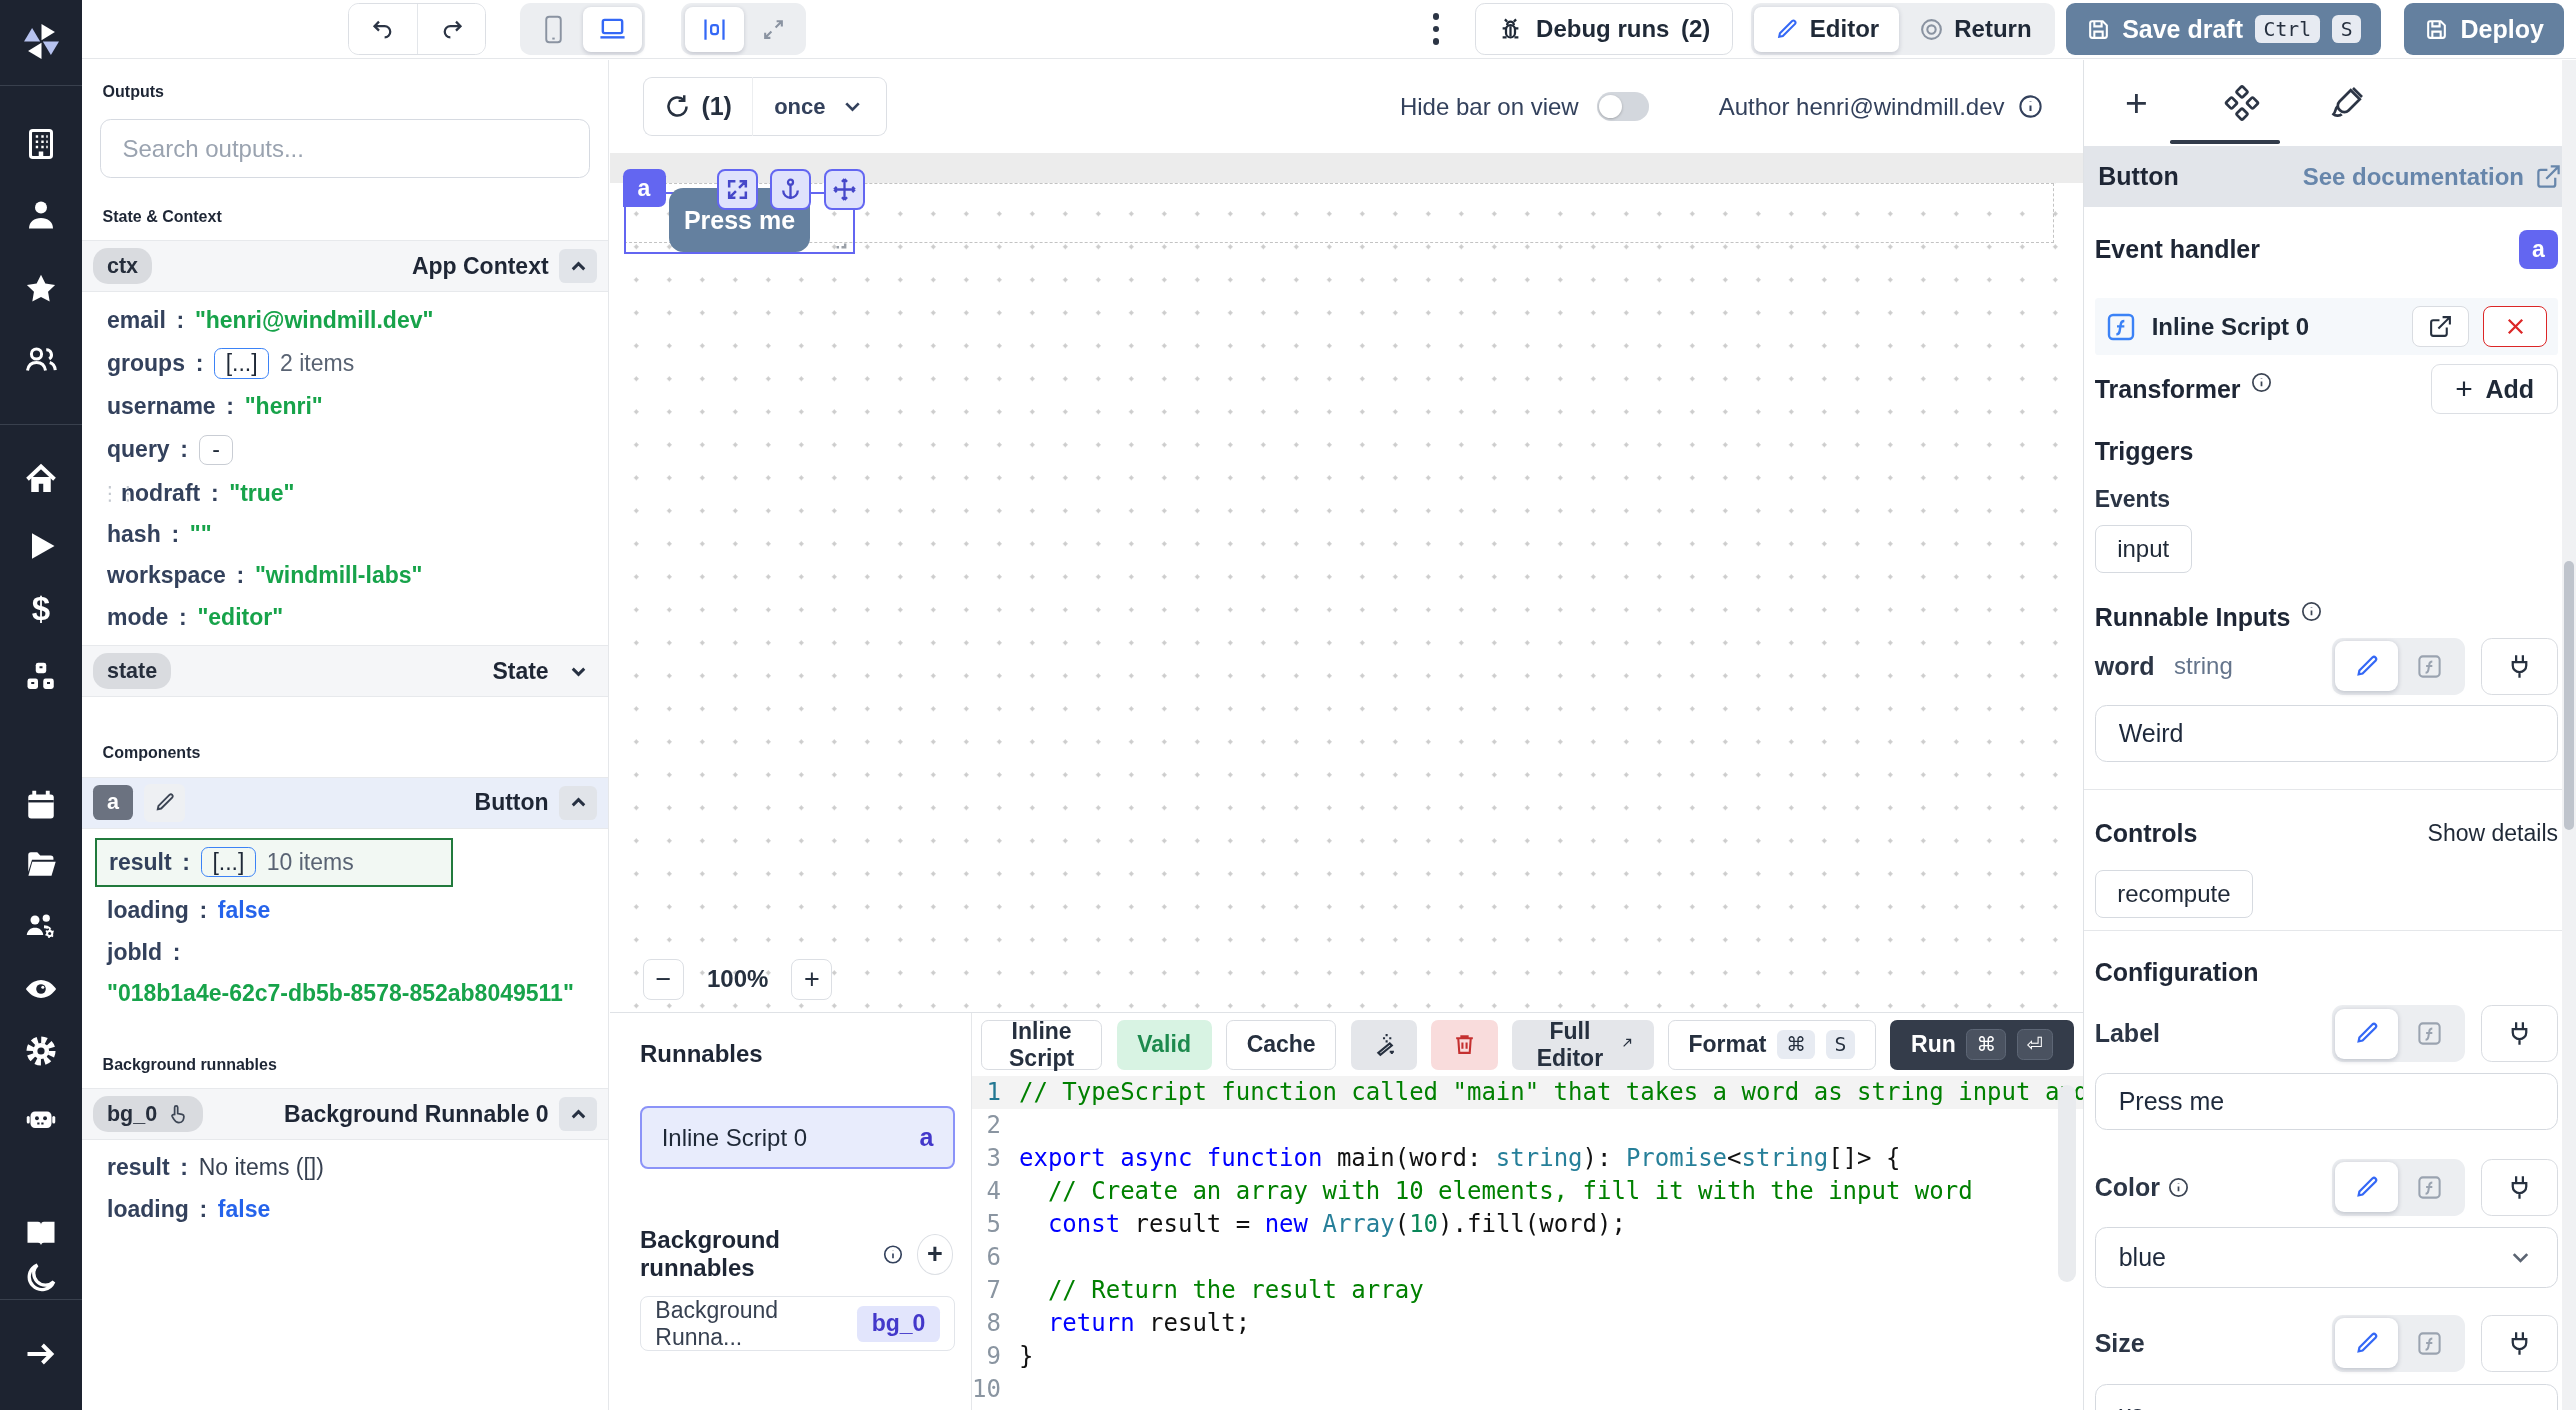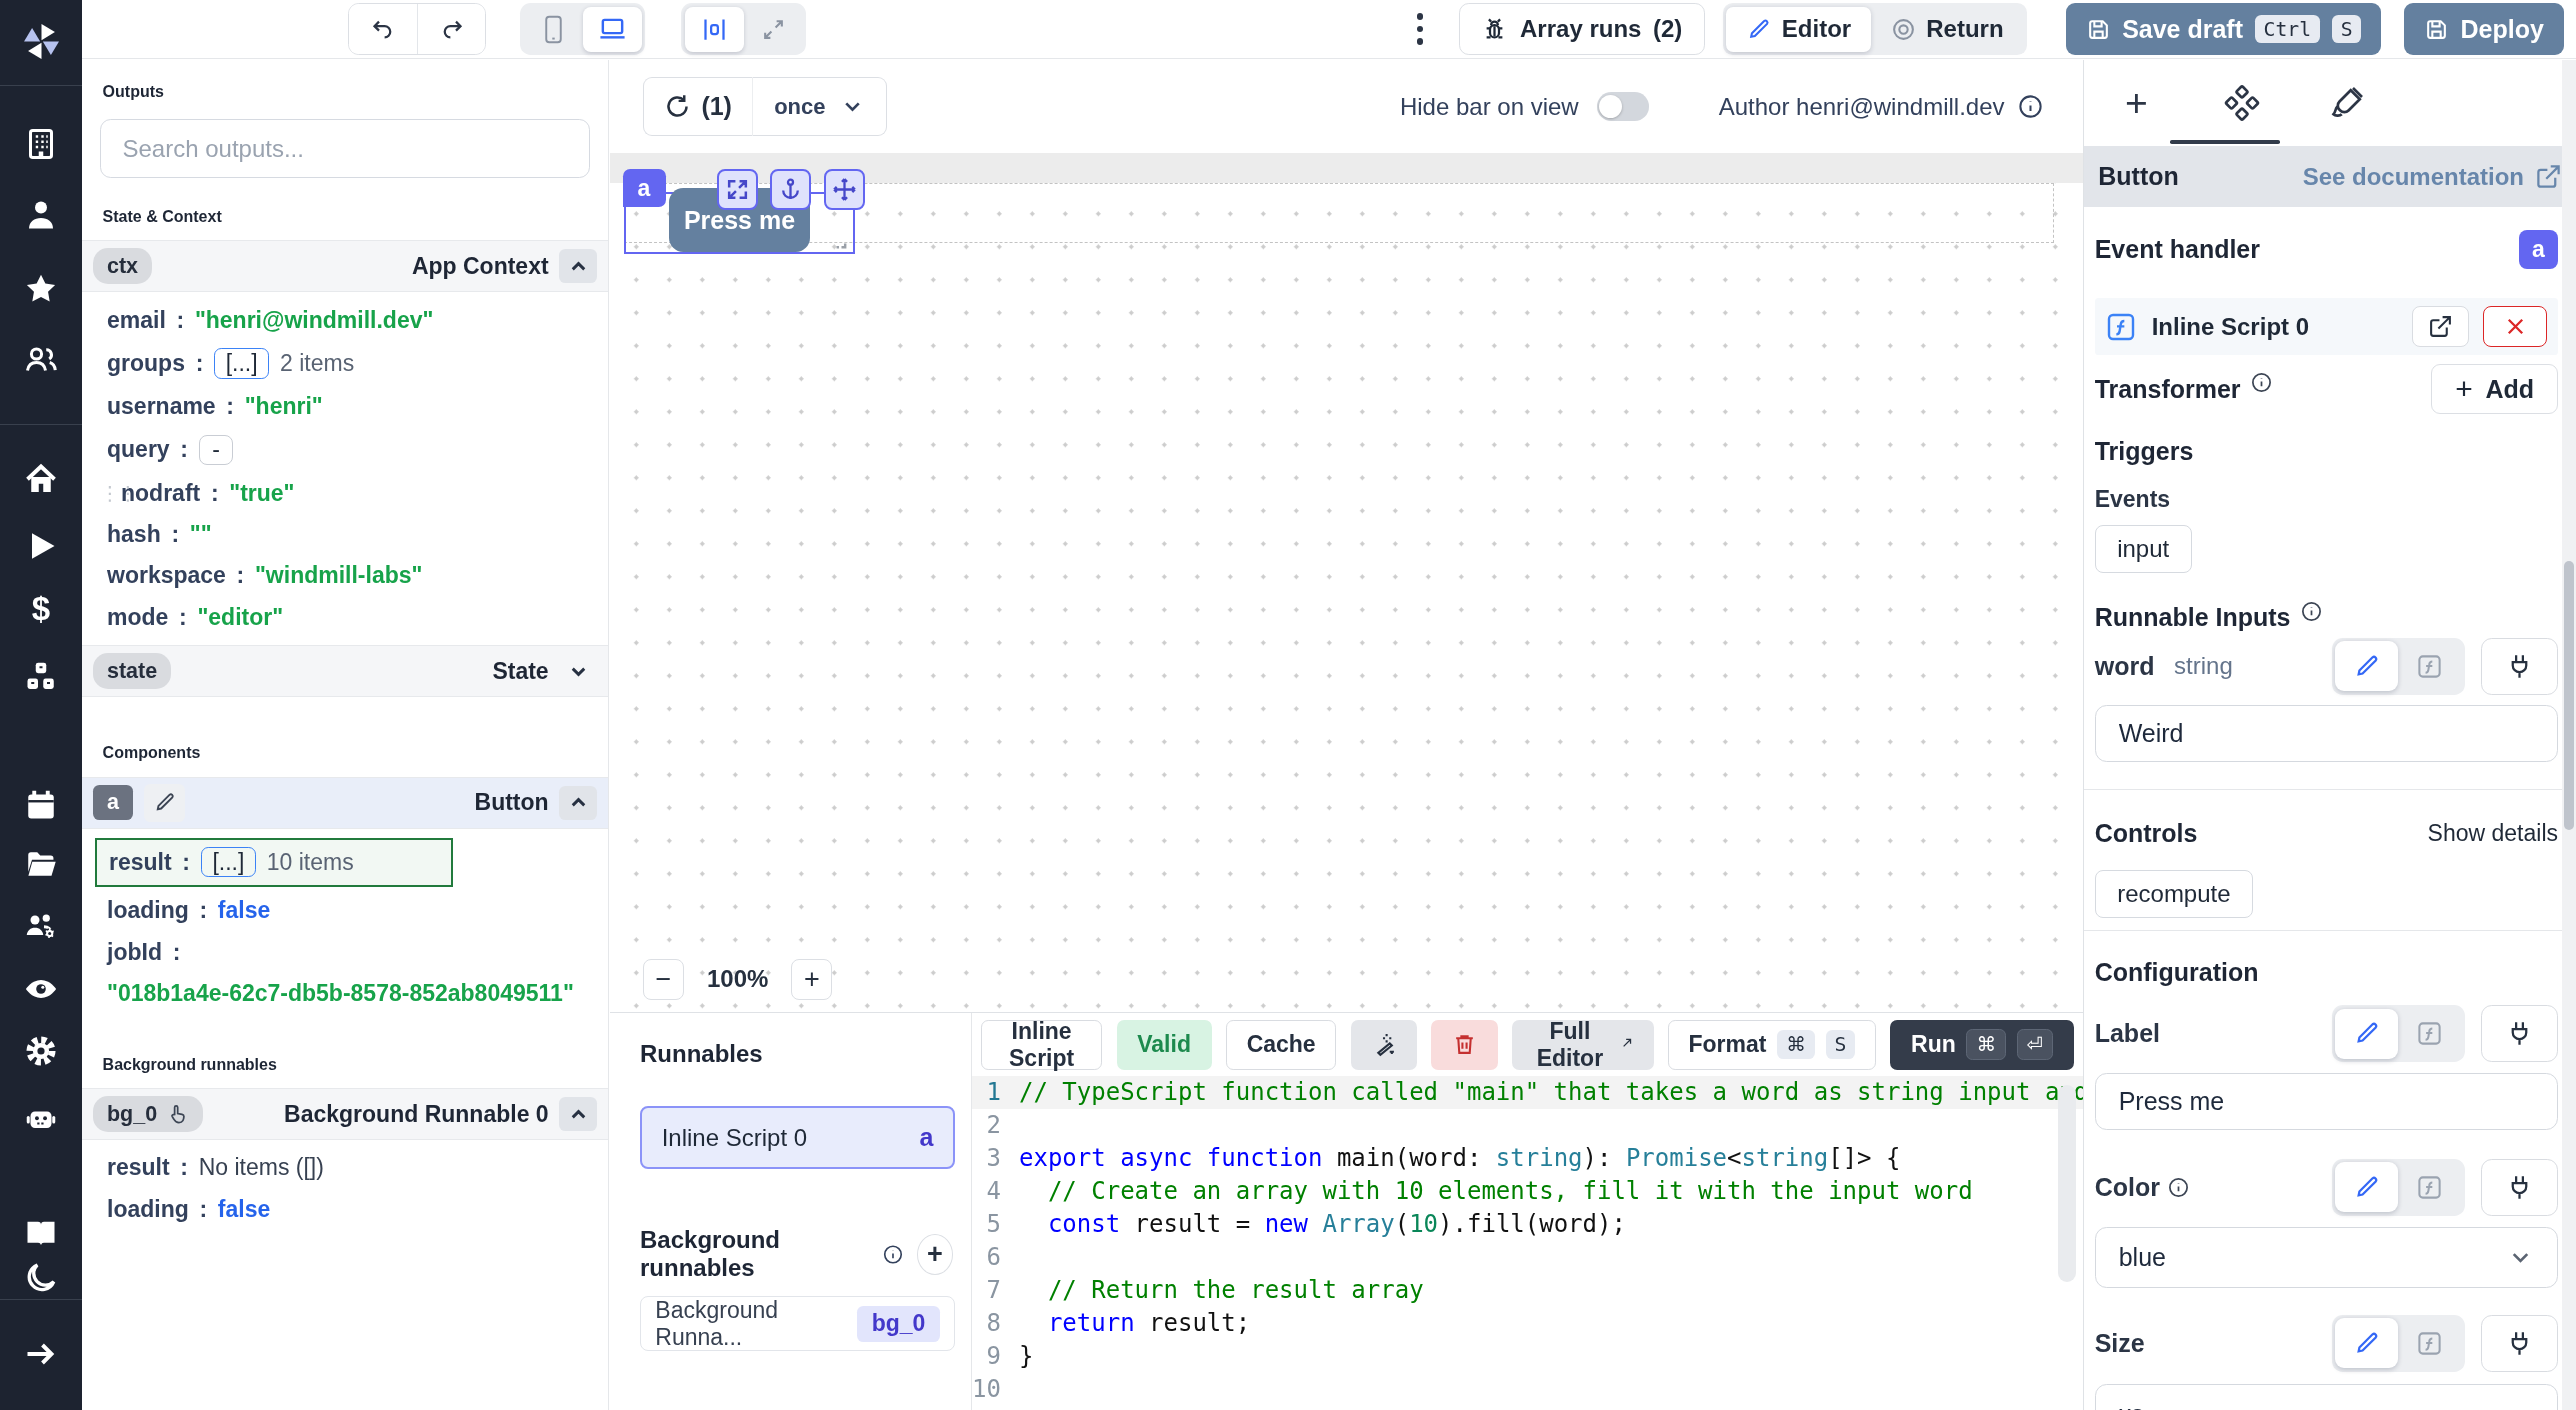--- a/index.html
+++ b/index.html
@@ -310,39 +310,39 @@
   <div class="kebab">
       <i></i>
       <i></i>
       <i></i>
     </div>
   <button class="pill-btn" style="margin-left:23px">
     <svg width="27" height="27" viewBox="0 0 24 24" fill="none" stroke="currentColor" stroke-width="2">
         <rect x="8" y="8" width="8" height="11" rx="4"></rect>
         <path d="M9 8a3 3 0 0 1 6 0M5 11h3M16 11h3M5 19h3.5M15.5 19H19M9 5 7 3M15 5l2-2M12 9v9"></path>
       </svg>
-    <span>Array runs</span>
+    <span>Debug runs</span>
     <span>(2)</span>
   </button>
   <div class="mode-seg" style="margin-left:18px">
     <span class="mode-cell active">
       <svg width="25" height="25" viewBox="0 0 24 24" fill="none" stroke="#3468f6" stroke-width="2">
           <path d="m5 19 .7-3.5L17.4 3.8a2 2 0 0 1 2.8 2.8L8.5 18.3 5 19z"></path>
         </svg>
       <span>Editor</span>
     </span>
     <span class="mode-cell">
       <svg width="25" height="25" viewBox="0 0 24 24" fill="none" stroke="#8a93a1" stroke-width="2">
           <circle cx="12" cy="12" r="9"></circle>
           <circle cx="12" cy="12" r="4"></circle>
         </svg>
       <span>Return</span>
     </span>
   </div>
-  <button class="blue-btn" style="margin-left:39px">
+  <button class="blue-btn" style="margin-left:11px">
     <svg width="25" height="25" viewBox="0 0 24 24" fill="none" stroke="#fff" stroke-width="2">
         <path d="M4 6a2 2 0 0 1 2-2h10l4 4v10a2 2 0 0 1-2 2H6a2 2 0 0 1-2-2V6z"></path>
         <path d="M8 4v5h7V4M8 20v-6h8v6"></path>
       </svg>
     <span>Save draft</span>
     <span class="kbd">Ctrl</span>
     <span class="kbd">S</span>
   </button>
   <button class="blue-btn" style="margin-left:23px; margin-right:12.5px">
     <svg width="25" height="25" viewBox="0 0 24 24" fill="none" stroke="#fff" stroke-width="2">

